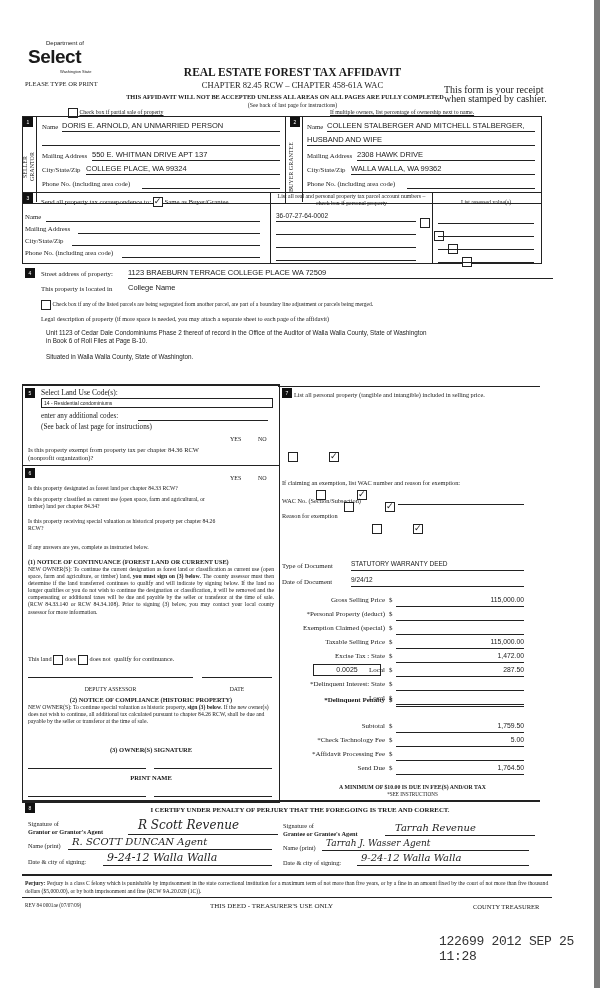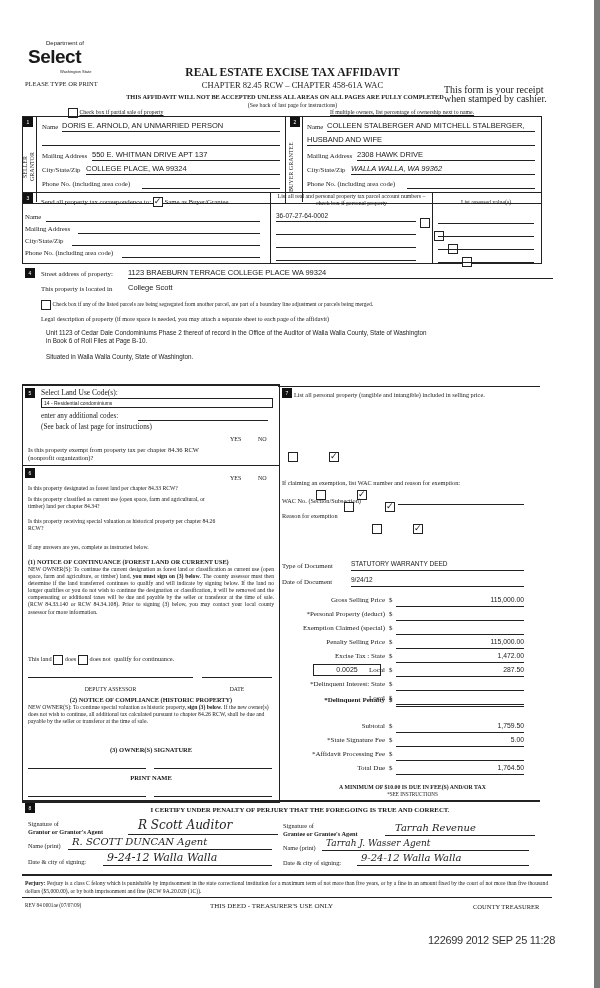--- a/index.html
+++ b/index.html
@@ -29,21 +29,21 @@
 
 <div class="edge"></div>
 
 
 <div class="abs" style="left:28px;top:38px;width:80px;height:42px;">
   <div class="abs sans" style="left:18px;top:2px;font-size:6px;">Department of</div>
   <div class="abs sans" style="left:0;top:8px;font-size:19px;letter-spacing:-0.5px;font-weight:bold;">Select</div>
   <div class="abs sans" style="left:32px;top:31px;font-size:4px;">Washington State</div>
 </div>
 <div class="abs lbl" style="left:25px;top:80px;font-size:6.5px;">PLEASE TYPE OR PRINT</div>
-<div class="abs center" style="left:150px;top:66px;width:285px;font-size:11.5px;font-weight:bold;">REAL ESTATE EXCISE TAX AFFIDAVIT</div>
+<div class="abs center" style="left:150px;top:66px;width:285px;font-size:11.5px;font-weight:bold;">REAL ESTATE FOREST TAX AFFIDAVIT</div>
 <div class="abs center" style="left:150px;top:80px;width:285px;font-size:8.5px;">CHAPTER 82.45 RCW – CHAPTER 458-61A WAC</div>
 <div class="abs lbl" style="left:444px;top:85px;width:115px;font-size:10px;line-height:9px;">This form is your receipt when stamped by cashier.</div>
 <div class="abs center" style="left:50px;top:93px;width:470px;font-size:6.3px;font-weight:bold;">THIS AFFIDAVIT WILL NOT BE ACCEPTED UNLESS ALL AREAS ON ALL PAGES ARE FULLY COMPLETED</div>
 <div class="abs center" style="left:150px;top:102px;width:285px;font-size:5.8px;">(See back of last page for instructions)</div>
 <div class="abs lbl" style="left:68px;top:108px;font-size:5.8px;">
   <span class="cb"></span>
   <span style="text-decoration:underline;">Check box if partial sale of property</span>
 </div>
 <div class="abs lbl" style="left:330px;top:109px;font-size:5.8px;text-decoration:underline;">If multiple owners, list percentage of ownership next to name.</div>
 
@@ -66,21 +66,21 @@
 
 <div class="numbox" style="left:290px;top:117px;">2</div>
 <div class="vlabel" style="left:288px;top:142px;width:14px;height:50px;">BUYER GRANTEE</div>
 <div class="abs" style="left:302px;top:116px;width:1px;height:86px;background:#222;"></div>
 <div class="abs lbl" style="left:307px;top:123px;">Name</div>
 <div class="line fill" style="left:327px;top:121px;width:208px;height:10px;">COLLEEN STALBERGER AND MITCHELL STALBERGER,</div>
 <div class="line fill" style="left:307px;top:135px;width:228px;height:10px;">HUSBAND AND WIFE</div>
 <div class="abs lbl" style="left:307px;top:152px;">Mailing Address</div>
 <div class="line fill" style="left:357px;top:150px;width:178px;height:10px;">2308 HAWK DRIVE</div>
 <div class="abs lbl" style="left:307px;top:166px;">City/State/Zip</div>
-<div class="line fill" style="left:351px;top:164px;width:184px;height:10px;font-style:italic;">WALLA WALLA, WA 99362</div>
+<div class="line fill" style="left:351px;top:164px;width:184px;height:10px;">WALLA WALLA, WA 99362</div>
 <div class="abs lbl" style="left:307px;top:180px;">Phone No. (including area code)</div>
 <div class="line fill" style="left:407px;top:178px;width:128px;height:10px;"></div>
 
 
 <div class="box" style="left:22px;top:192px;width:518px;height:70px;"></div>
 <div class="abs" style="left:270px;top:192px;width:1px;height:71px;background:#222;"></div>
 <div class="abs" style="left:432px;top:192px;width:1px;height:71px;background:#222;"></div>
 <div class="numbox" style="left:23px;top:193px;">3</div>
 <div class="abs lbl" style="left:41px;top:197px;">
   <span>Send all property tax correspondence to:</span>
@@ -108,23 +108,23 @@
 <div class="line fill" style="left:276px;top:238px;width:140px;height:9px;"></div>
 <span class="cb abs" style="left:420px;top:239px;"></span>
 <div class="line" style="left:438px;top:240px;width:96px;height:9px;"></div>
 <div class="line fill" style="left:276px;top:251px;width:140px;height:9px;"></div>
 <span class="cb abs" style="left:420px;top:252px;"></span>
 <div class="line" style="left:438px;top:253px;width:96px;height:9px;"></div>
 
 
 <div class="numbox" style="left:25px;top:268px;">4</div>
 <div class="abs lbl" style="left:41px;top:270px;">Street address of property:</div>
-<div class="line fill" style="left:128px;top:268px;width:425px;height:10px;">1123 BRAEBURN TERRACE COLLEGE PLACE WA 99324</div>
+<div class="line fill" style="left:128px;top:268px;width:425px;height:10px;">1123 BRAEBURN TERRACE COLLEGE PLACE WA 72509</div>
 <div class="abs lbl" style="left:41px;top:285px;">This property is located in</div>
-<div class="abs fill" style="left:128px;top:283px;font-size:7.5px;">College Scott</div>
+<div class="abs fill" style="left:128px;top:283px;font-size:7.5px;">College Name</div>
 <div class="abs lbl" style="left:41px;top:300px;width:520px;font-size:5.6px;">
   <span class="cb"></span>
   <span>Check box if any of the listed parcels are being segregated from another parcel, are part of a boundary line adjustment or parcels being merged.</span>
 </div>
 <div class="abs lbl" style="left:41px;top:315px;font-size:6.2px;">Legal description of property (if more space is needed, you may attach a separate sheet to each page of the affidavit)</div>
 <div class="abs sans" style="left:46px;top:329px;font-size:6.3px;">Unit 1123 of Cedar Dale Condominiums Phase 2 thereof of record in the Office of the Auditor of Walla Walla County, State of Washington</div>
 <div class="abs sans" style="left:46px;top:337px;font-size:6.3px;">in Book 6 of Roll Files at Page B-10.</div>
 <div class="abs sans" style="left:46px;top:353px;font-size:6.3px;">Situated in Walla Walla County, State of Washington.</div>
 
 
@@ -207,21 +207,21 @@
     <span class="ml">*Personal Property (deduct)</span>
     <span class="ms">$</span>
     <span class="mv"></span>
   </div>
 <div class="money-row" style="top:624px;">
     <span class="ml">Exemption Claimed (special)</span>
     <span class="ms">$</span>
     <span class="mv"></span>
   </div>
 <div class="money-row" style="top:638px;">
-    <span class="ml">Penalty Selling Price</span>
+    <span class="ml">Taxable Selling Price</span>
     <span class="ms">$</span>
     <span class="mv">115,000.00</span>
   </div>
 <div class="money-row" style="top:652px;">
     <span class="ml">Excise Tax : State</span>
     <span class="ms">$</span>
     <span class="mv">1,472.00</span>
   </div>
 <div class="abs sans center" style="left:313px;top:664px;width:66px;height:10px;border:1px solid #222;font-size:7px;line-height:10px;">0.0025</div>
 <div class="money-row" style="top:666px;">
@@ -243,48 +243,48 @@
     <span class="ml">*Delinquent Penalty</span>
     <span class="ms">$</span>
     <span class="mv"></span>
   </div>
 <div class="money-row" style="top:722px;">
     <span class="ml">Subtotal</span>
     <span class="ms">$</span>
     <span class="mv">1,759.50</span>
   </div>
 <div class="money-row" style="top:736px;">
-    <span class="ml">*State Signature Fee</span>
+    <span class="ml">*Check Technology Fee</span>
     <span class="ms">$</span>
     <span class="mv">5.00</span>
   </div>
 <div class="money-row" style="top:750px;">
     <span class="ml">*Affidavit Processing Fee</span>
     <span class="ms">$</span>
     <span class="mv"></span>
   </div>
 <div class="money-row" style="top:764px;">
-    <span class="ml">Total Due</span>
+    <span class="ml">Send Due</span>
     <span class="ms">$</span>
     <span class="mv">1,764.50</span>
   </div>
 
 <div class="abs center" style="left:290px;top:784px;width:245px;font-size:5.8px;font-weight:bold;">A MINIMUM OF $10.00 IS DUE IN FEE(S) AND/OR TAX</div>
 <div class="abs center" style="left:290px;top:791px;width:245px;font-size:5.2px;">*SEE INSTRUCTIONS</div>
 
 
 <div class="abs" style="left:22px;top:800px;width:518px;height:2px;background:#222;"></div>
 <div class="numbox" style="left:25px;top:803px;">8</div>
 <div class="abs center" style="left:110px;top:806px;width:380px;font-size:6.8px;font-weight:bold;">I CERTIFY UNDER PENALTY OF PERJURY THAT THE FOREGOING IS TRUE AND CORRECT.</div>
 
 <div class="abs lbl" style="left:28px;top:820px;font-size:6.3px;line-height:8px;">
   <div>Signature of</div>
   <div style="font-weight:bold;">Grantor or Grantor's Agent</div>
 </div>
-<div class="line hand" style="left:128px;top:818px;width:140px;height:16px;font-size:12px;padding-left:10px;">R Scott Auditor</div>
+<div class="line hand" style="left:128px;top:818px;width:140px;height:16px;font-size:12px;padding-left:10px;">R Scott Revenue</div>
 <div class="abs lbl" style="left:28px;top:842px;font-size:6.3px;">Name (print)</div>
 <div class="line hand" style="left:68px;top:836px;width:200px;height:13px;font-size:10px;padding-left:4px;">R. SCOTT DUNCAN Agent</div>
 <div class="abs lbl" style="left:28px;top:858px;font-size:6.3px;">Date &amp; city of signing:</div>
 <div class="line hand" style="left:103px;top:851px;width:165px;height:14px;font-size:11px;padding-left:4px;">9-24-12 Walla Walla</div>
 
 <div class="abs lbl" style="left:283px;top:822px;font-size:6.3px;line-height:8px;">
   <div>Signature of</div>
   <div style="font-weight:bold;">Grantee or Grantee's Agent</div>
 </div>
 <div class="line hand" style="left:385px;top:822px;width:140px;height:13px;font-size:10px;padding-left:10px;">Tarrah Revenue</div>
@@ -296,16 +296,16 @@
 <div class="abs" style="left:22px;top:874px;width:530px;height:2px;background:#222;"></div>
 
 
 <div class="abs" style="left:25px;top:880px;width:530px;font-size:5.6px;line-height:7.5px;">
   <b>Perjury:</b><span> Perjury is a class C felony which is punishable by imprisonment in the state correctional institution for a maximum term of not more than five years, or by a fine in an amount fixed by the court of not more than five thousand dollars ($5,000.00), or by both imprisonment and fine (RCW 9A.20.020 (1C)).</span>
 </div>
 <div class="abs" style="left:22px;top:897px;width:530px;height:1px;background:#222;"></div>
 <div class="abs lbl" style="left:25px;top:902px;font-size:5.2px;">REV 84 0001ae (07/07/09)</div>
 <div class="abs" style="left:210px;top:902px;font-size:7px;">THIS DEED - TREASURER'S USE ONLY</div>
 <div class="abs" style="left:473px;top:903px;width:80px;font-size:6.5px;white-space:nowrap;overflow:hidden;">COUNTY TREASURER</div>
-<div class="abs sans" style="left:428px;top:934px;font-size:11px;letter-spacing:-0.3px;color:#333;">122699 2012 SEP 25 11:28</div>
+<div class="abs sans" style="left:439px;top:934px;font-size:13px;letter-spacing:-0.3px;color:#333;font-family:Liberation Mono, monospace;">122699 2012 SEP 25 11:28</div>
 
 
 
 
 </body></html>

